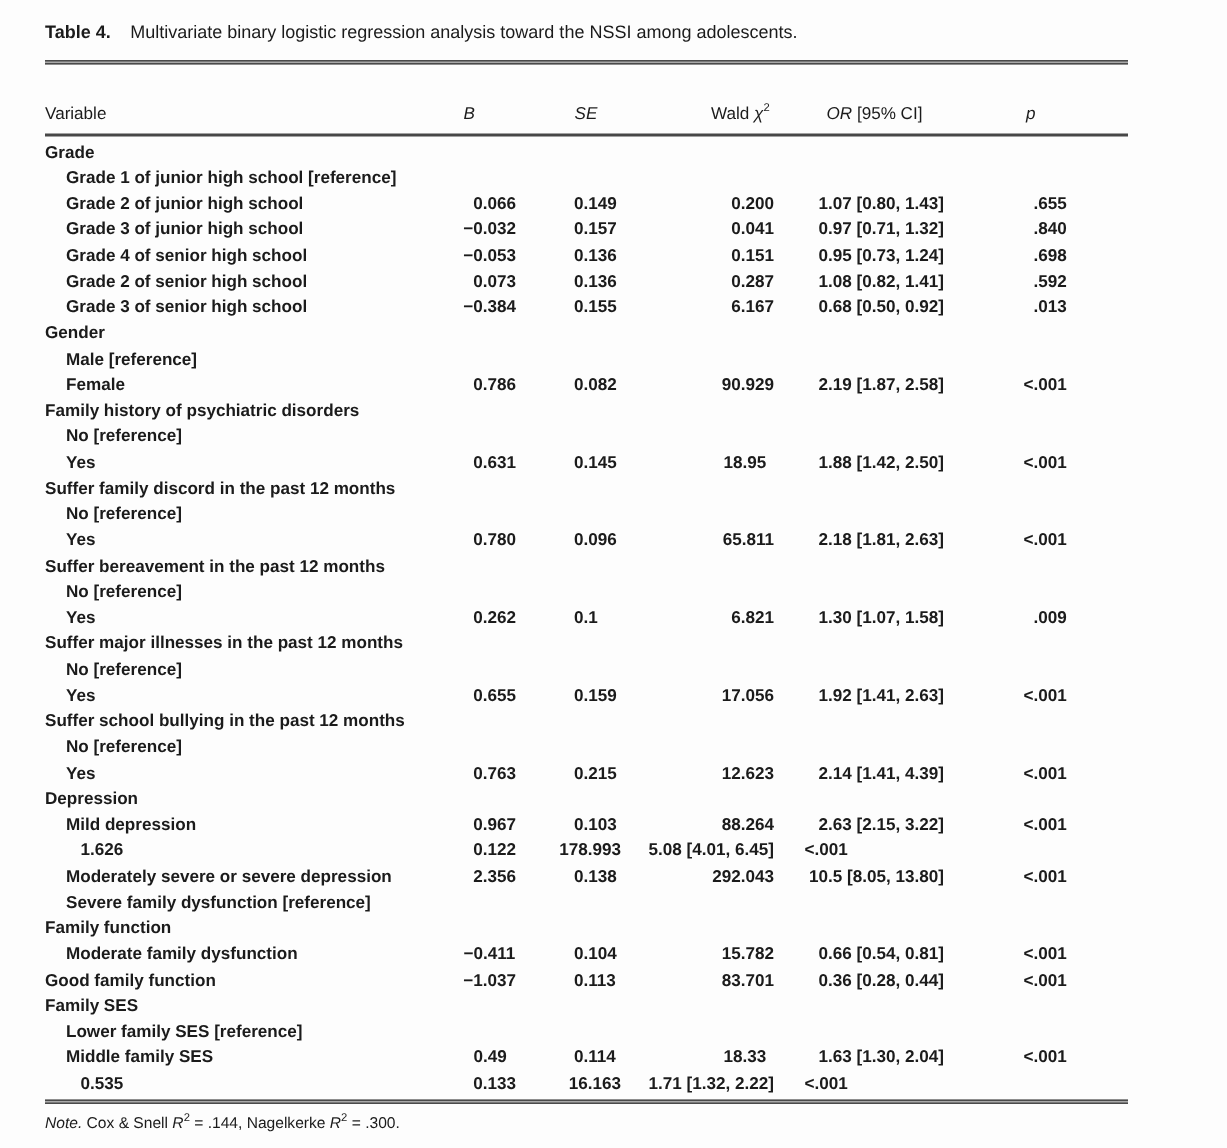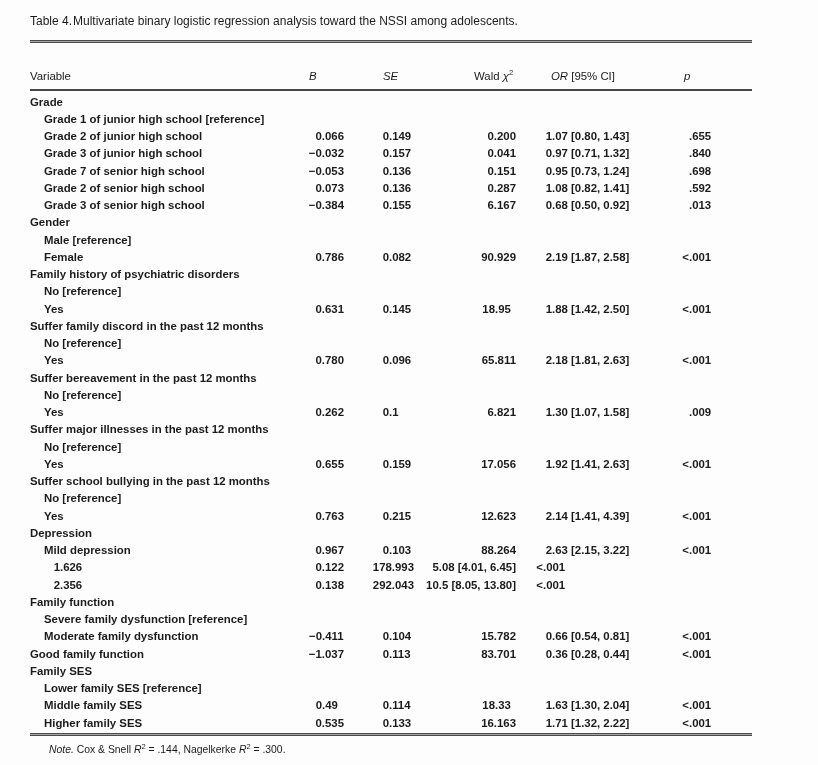--- a/index.html
+++ b/index.html
@@ -7,21 +7,21 @@
     width: 818px; height: 765px;
     background: #fdfdfd;
     font-family: "Liberation Sans", "DejaVu Sans", sans-serif;
     color: #1b1b1b;
     overflow: hidden;
   }
   .page { position: relative; width: 818px; height: 765px; }
   .content { position: absolute; left: 30px; top: 12px; width: 722px; }
 
   .title { font-size: 12px; line-height: 18px; white-space: nowrap; }
-  .title .tbold { font-weight: normal; margin-right: 1px; text-align: center; }
+  .title .tbold { font-weight: bold; margin-right: 13px; text-align: center; }
 
   .rule-thick {
     height: 1px;
     background: #a9a9a9;
     border-top: 1px solid #4a4a4a;
     border-bottom: 1px solid #4a4a4a;
     margin-top: 0;
   }
   .rule-top { margin-top: 10px; }
   .rule-thin { height: 2px; background: #474747; }
@@ -48,21 +48,21 @@
 
   .ncell { display: flex; white-space: pre; }
   .ncell .int { display: inline-block; text-align: right; }
   .ncell .frac { display: inline-block; text-align: left; }
   .col-b    .int { width: 30px; }
   .col-se   .int { width: 45px; }
   .col-wald .int { width: 81px; }
   .col-or   .int { width: 36px; }
   .col-p    .int { width: 27px; }
 
-  .note { margin-top: 8px; font-size: 10.4px; white-space: nowrap; margin-left: 19px; }
+  .note { margin-top: 8px; font-size: 10.4px; white-space: nowrap; }
   .note i { font-style: italic; }
 </style>
 </head>
 <body>
 
 <div class="page">
   <div class="content">
 
     <div class="title">
       <span class="tbold">Table 4.</span><span>Multivariate binary logistic regression analysis toward the NSSI among adolescents.</span>
@@ -108,21 +108,21 @@
         </div>
         <div class="row">
           <div class="c-label indent">Grade 3 of junior high school</div>
           <div class="ncell col-b"><span class="int">−0</span><span class="frac">.032</span></div>
           <div class="ncell col-se"><span class="int">0</span><span class="frac">.157</span></div>
           <div class="ncell col-wald"><span class="int">0</span><span class="frac">.041</span></div>
           <div class="ncell col-or"><span class="int">0</span><span class="frac">.97 [0.71, 1.32]</span></div>
           <div class="ncell col-p"><span class="int"></span><span class="frac">.840</span></div>
         </div>
         <div class="row">
-          <div class="c-label indent">Grade 7 of senior high school</div>
+          <div class="c-label indent">Grade 4 of senior high school</div>
           <div class="ncell col-b"><span class="int">−0</span><span class="frac">.053</span></div>
           <div class="ncell col-se"><span class="int">0</span><span class="frac">.136</span></div>
           <div class="ncell col-wald"><span class="int">0</span><span class="frac">.151</span></div>
           <div class="ncell col-or"><span class="int">0</span><span class="frac">.95 [0.73, 1.24]</span></div>
           <div class="ncell col-p"><span class="int"></span><span class="frac">.698</span></div>
         </div>
         <div class="row">
           <div class="c-label indent">Grade 2 of senior high school</div>
           <div class="ncell col-b"><span class="int">0</span><span class="frac">.073</span></div>
           <div class="ncell col-se"><span class="int">0</span><span class="frac">.136</span></div>
@@ -299,36 +299,37 @@
           <div class="ncell col-p"><span class="int">&lt;</span><span class="frac">.001</span></div>
         </div>
         <div class="row">
           <div class="ncell col-b"><span class="int">1</span><span class="frac">.626</span></div>
           <div class="ncell col-se"><span class="int">0</span><span class="frac">.122</span></div>
           <div class="ncell col-wald"><span class="int">178</span><span class="frac">.993</span></div>
           <div class="ncell col-or"><span class="int">5</span><span class="frac">.08 [4.01, 6.45]</span></div>
           <div class="ncell col-p"><span class="int">&lt;</span><span class="frac">.001</span></div>
         </div>
         <div class="row">
+          <div class="c-label indent">Moderately severe or severe depression</div>
           <div class="ncell col-b"><span class="int">2</span><span class="frac">.356</span></div>
           <div class="ncell col-se"><span class="int">0</span><span class="frac">.138</span></div>
           <div class="ncell col-wald"><span class="int">292</span><span class="frac">.043</span></div>
           <div class="ncell col-or"><span class="int">10</span><span class="frac">.5 [8.05, 13.80]</span></div>
           <div class="ncell col-p"><span class="int">&lt;</span><span class="frac">.001</span></div>
         </div>
         <div class="row">
+          <div class="c-label indent">Severe family dysfunction [reference]</div>
+          <div class="ncell col-b"><span class="int"></span><span class="frac"></span></div>
+          <div class="ncell col-se"><span class="int"></span><span class="frac"></span></div>
+          <div class="ncell col-wald"><span class="int"></span><span class="frac"></span></div>
+          <div class="ncell col-or"><span class="int"></span><span class="frac"></span></div>
+          <div class="ncell col-p"><span class="int"></span><span class="frac"></span></div>
+        </div>
+        <div class="row">
           <div class="c-label">Family function</div>
-          <div class="ncell col-b"><span class="int"></span><span class="frac"></span></div>
-          <div class="ncell col-se"><span class="int"></span><span class="frac"></span></div>
-          <div class="ncell col-wald"><span class="int"></span><span class="frac"></span></div>
-          <div class="ncell col-or"><span class="int"></span><span class="frac"></span></div>
-          <div class="ncell col-p"><span class="int"></span><span class="frac"></span></div>
-        </div>
-        <div class="row">
-          <div class="c-label indent">Severe family dysfunction [reference]</div>
           <div class="ncell col-b"><span class="int"></span><span class="frac"></span></div>
           <div class="ncell col-se"><span class="int"></span><span class="frac"></span></div>
           <div class="ncell col-wald"><span class="int"></span><span class="frac"></span></div>
           <div class="ncell col-or"><span class="int"></span><span class="frac"></span></div>
           <div class="ncell col-p"><span class="int"></span><span class="frac"></span></div>
         </div>
         <div class="row">
           <div class="c-label indent">Moderate family dysfunction</div>
           <div class="ncell col-b"><span class="int">−0</span><span class="frac">.411</span></div>
           <div class="ncell col-se"><span class="int">0</span><span class="frac">.104</span></div>
@@ -362,21 +363,20 @@
         </div>
         <div class="row">
           <div class="c-label indent">Middle family SES</div>
           <div class="ncell col-b"><span class="int">0</span><span class="frac">.49</span></div>
           <div class="ncell col-se"><span class="int">0</span><span class="frac">.114</span></div>
           <div class="ncell col-wald"><span class="int">18</span><span class="frac">.33</span></div>
           <div class="ncell col-or"><span class="int">1</span><span class="frac">.63 [1.30, 2.04]</span></div>
           <div class="ncell col-p"><span class="int">&lt;</span><span class="frac">.001</span></div>
         </div>
         <div class="row">
-          <div class="c-label indent">Higher family SES</div>
           <div class="ncell col-b"><span class="int">0</span><span class="frac">.535</span></div>
           <div class="ncell col-se"><span class="int">0</span><span class="frac">.133</span></div>
           <div class="ncell col-wald"><span class="int">16</span><span class="frac">.163</span></div>
           <div class="ncell col-or"><span class="int">1</span><span class="frac">.71 [1.32, 2.22]</span></div>
           <div class="ncell col-p"><span class="int">&lt;</span><span class="frac">.001</span></div>
         </div>
       </div>
 
     <div class="rule-thick"></div>
 

